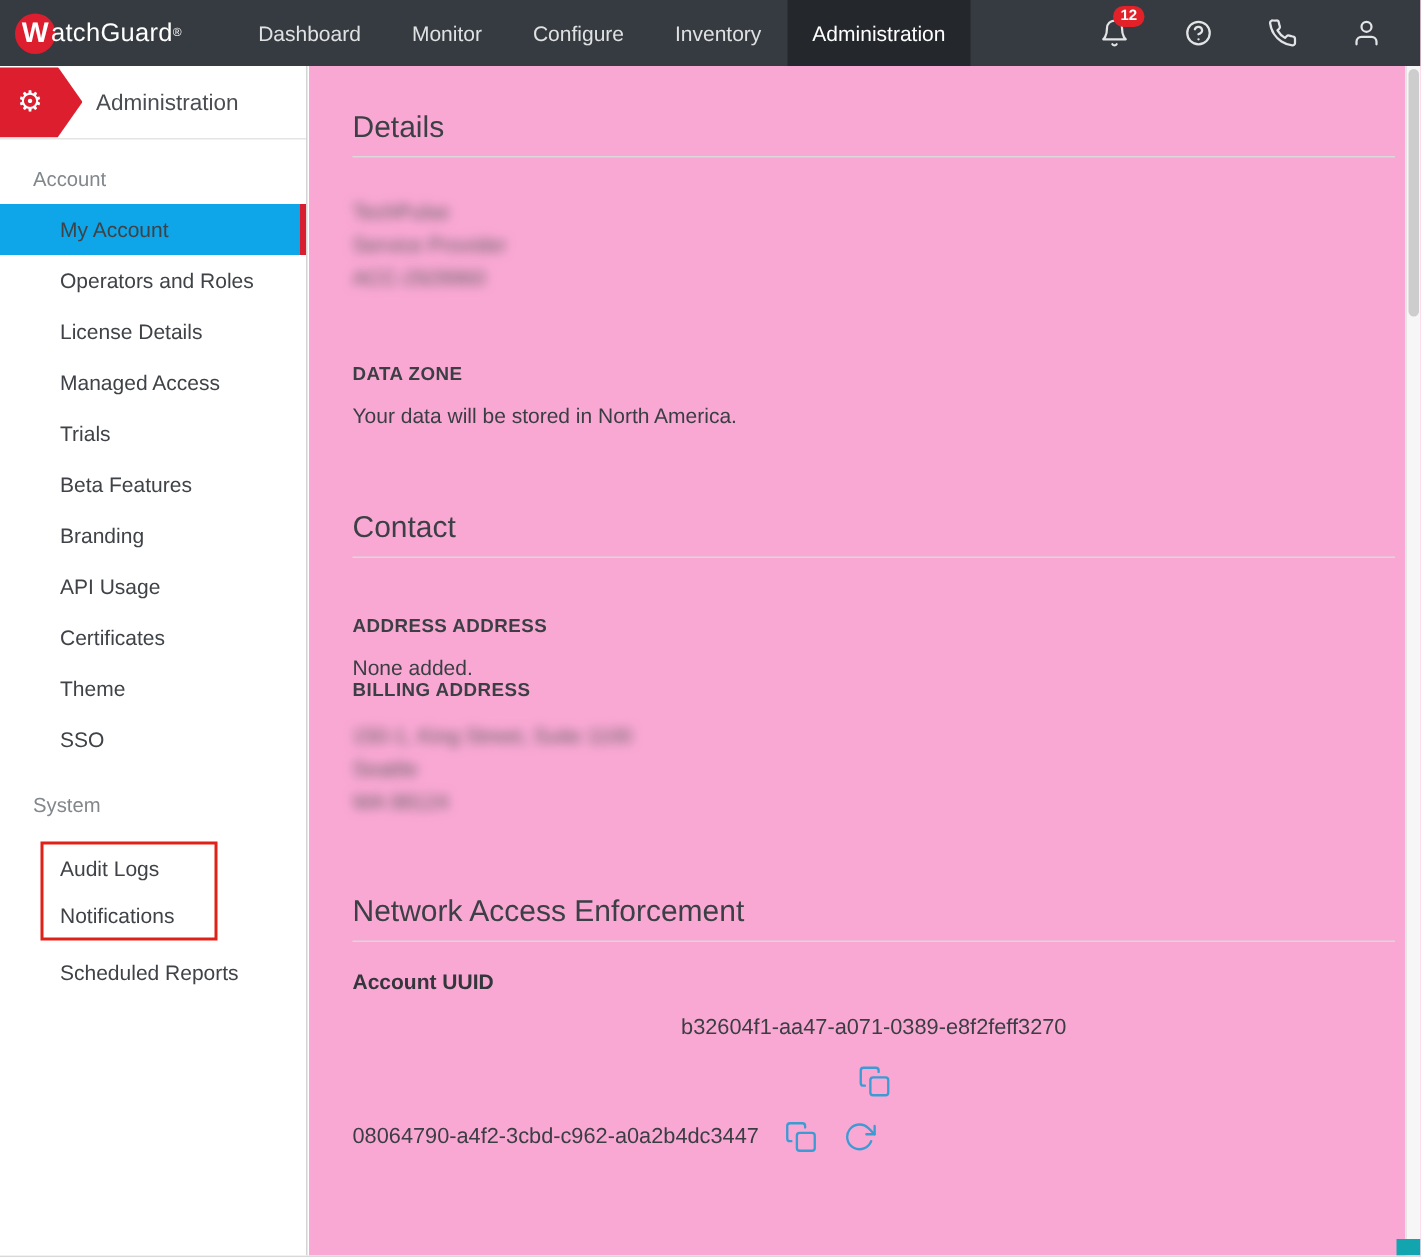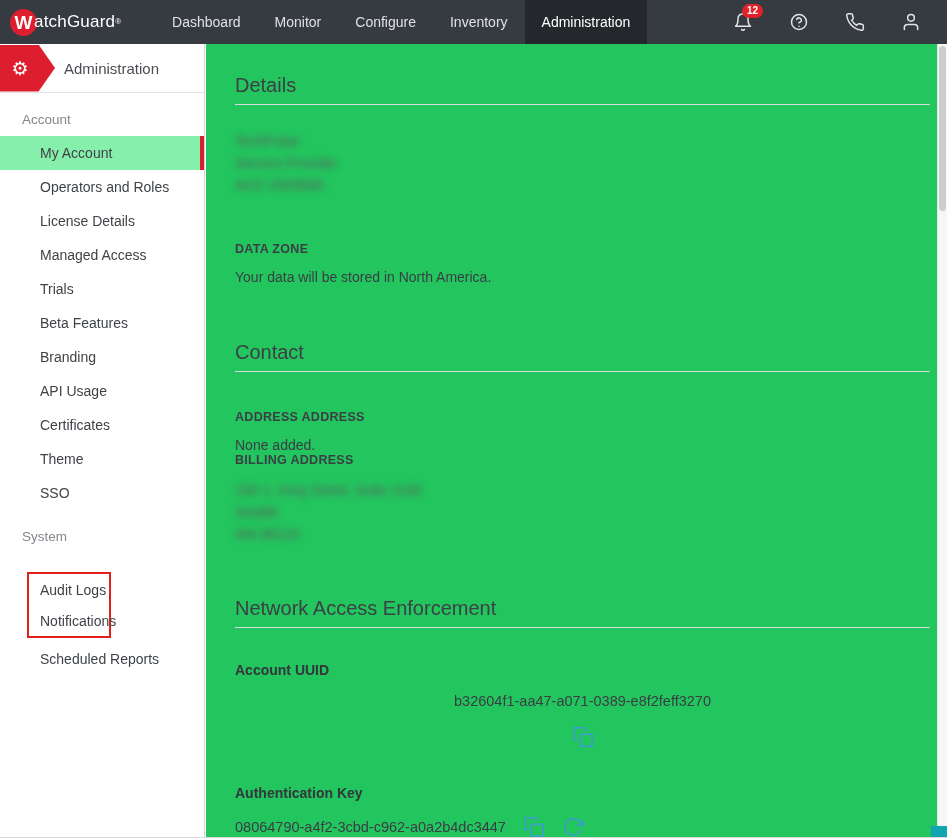--- a/index.html
+++ b/index.html
@@ -49,29 +49,29 @@
     clip-path:polygon(0 0, 70% 0, 100% 50%, 70% 100%, 0 100%);
     display:flex; align-items:center; justify-content:center;
     padding-right:15px; color:#fff; font-size:19px; flex:0 0 auto;
   }
   .sidebar-title{font-size:15px; color:#4a4e52; margin-left:9px;}
   .section-header{color:#82878c; font-size:13.5px; padding:19px 0 9px 22px;}
   .side-item{
     height:34px; display:flex; align-items:center; padding-left:40px;
     font-size:14px; color:#3f4347; cursor:pointer; position:relative;
   }
-  .side-item.selected{background:#86efac; border-right:4px solid #d71f2f;}
+  .side-item.selected{background:#0ea5e9; border-right:4px solid #d71f2f;}
   .annotation-box{
-    border:2px solid #e0211a; width:84px; margin:19px 0 4px 27px;
+    border:2px solid #e0211a; width:118px; margin:8px 0 4px 27px;
   }
   .annotation-box .side-item{height:31px; padding-left:11px;}
   
   .main{
     position:absolute; left:206px; top:44px; right:10px; bottom:0;
-    background:#22c55e; padding:30px 7px 0 29px; overflow:hidden;
+    background:#f9a8d4; padding:30px 7px 0 29px; overflow:hidden;
   }
   .sec-heading{font-size:20px; font-weight:400; color:#3c4045; margin-bottom:7px;}
   .rule{border:none; border-top:1px solid #d9d9d9; height:0;}
   .redacted{
     filter:blur(3.5px); color:#5a5a5a; font-size:14px; line-height:22px;
     user-select:none;
   }
   .mini-label{font-size:12.5px; font-weight:bold; color:#3b3f44; letter-spacing:.3px;}
   .body-text{font-size:14px; color:#3a3e43;}
   .field-label{font-size:14px; font-weight:bold; color:#33373c;}
@@ -185,32 +185,31 @@
       <div class="redacted">150-1, King Street, Suite 1100</div>
       <div class="redacted">Seattle</div>
       <div class="redacted">WA 98124</div>
     </div>
   </section>
 
   <section style="margin-top:52px;">
     <div class="sec-heading">Network Access Enforcement</div>
     <hr class="rule">
 
-    <div class="field-label" style="margin-top:34px;">Account UUID</div>
+    <div class="field-label" style="margin-top:18px;">Account UUID</div>
     <div class="value-row" style="margin-top:15px;flex-direction:column;">
       <span class="value-text">b32604f1-aa47-a071-0389-e8f2feff3270</span>
       <span class="blue-icon">
         <svg class="ic" viewBox="0 0 24 24">
             <rect x="9" y="9" width="13" height="13" rx="2"></rect>
             <path d="M5 15H4a2 2 0 0 1-2-2V4a2 2 0 0 1 2-2h9a2 2 0 0 1 2 2v1"></path>
           </svg>
       </span>
     </div>
 
-    <div class="field-label" style="margin-top:37px;">Authentication Key</div>
     <div class="value-row" style="margin-top:15px;">
       <span class="value-text">08064790-a4f2-3cbd-c962-a0a2b4dc3447</span>
       <span class="blue-icon">
         <svg class="ic" viewBox="0 0 24 24">
             <rect x="9" y="9" width="13" height="13" rx="2"></rect>
             <path d="M5 15H4a2 2 0 0 1-2-2V4a2 2 0 0 1 2-2h9a2 2 0 0 1 2 2v1"></path>
           </svg>
       </span>
       <span class="blue-icon">
         <svg class="ic" viewBox="0 0 24 24">

